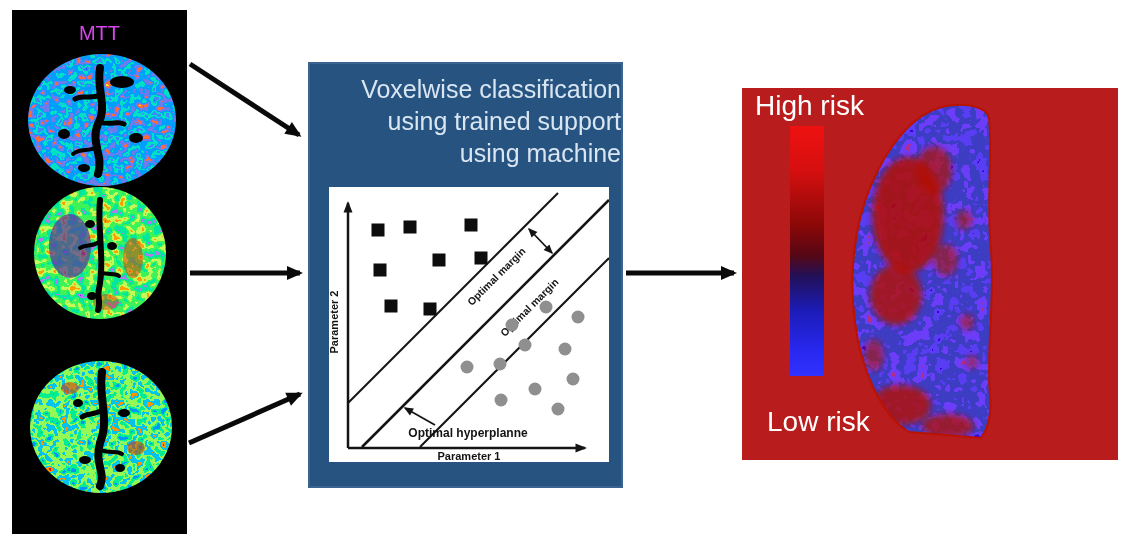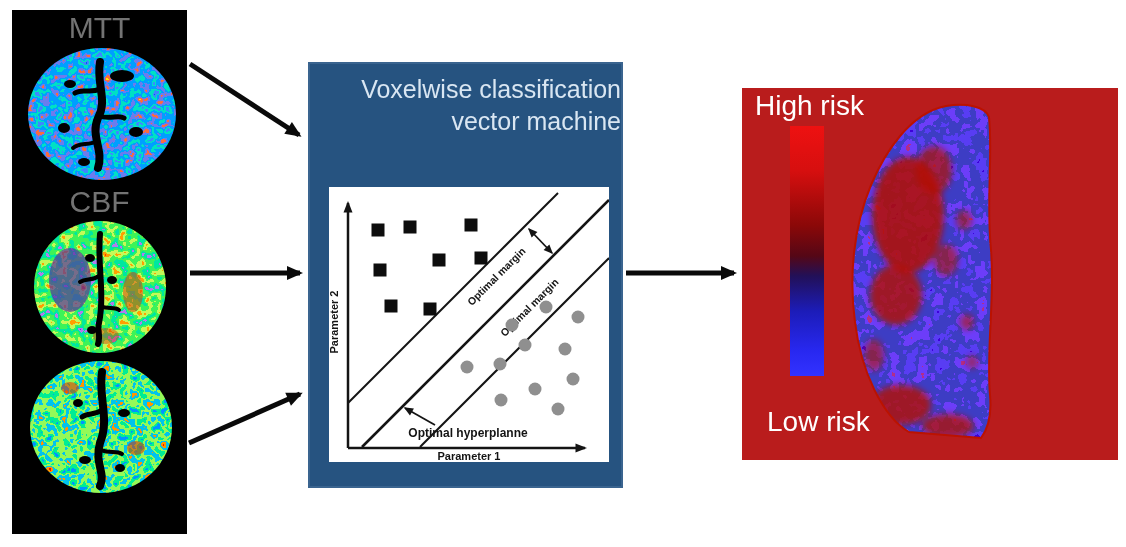--- a/index.html
+++ b/index.html
@@ -2,21 +2,21 @@
 <html><head>
 <meta charset="utf-8">
 <style>
   * { margin:0; padding:0; box-sizing:border-box; }
   html,body { background:#ffffff; font-family:"Liberation Sans", sans-serif; }
   #canvas { position:relative; width:1126px; height:547px; background:#ffffff; overflow:hidden; }
 
   
   .input-panel { position:absolute; left:12px; top:10px; width:175px; height:524px; background:#000; }
   .input-item { width:100%; height:174px; text-align:center; }
-  .input-label { display:block; color:#737373; font-size:30px; line-height:33px; padding-top:1px; }
+  .input-label { display:block; color:#d946ef; font-size:20px; line-height:33px; padding-top:7px; }
   .brain-svg { display:block; margin:0 auto; }
 
   
   .classifier-box { position:absolute; left:308px; top:62px; width:315px; height:426px;
     background:#265380; border:2px solid #3a648f; }
   .classifier-title { margin-top:9px; text-align:right; color:#d9e6f2; }
   .classifier-title .t-line { font-size:25px; line-height:32px; }
   .svm-panel { position:absolute; left:19px; top:123px; width:280px; height:275px; background:#fff; }
   .svm-panel svg { display:block; }
 
@@ -69,21 +69,20 @@
           <ellipse cx="102" cy="32" rx="12" ry="6"></ellipse>
           <ellipse cx="50" cy="40" rx="6" ry="4"></ellipse>
           <ellipse cx="116" cy="88" rx="7" ry="5"></ellipse>
           <ellipse cx="44" cy="84" rx="6" ry="5"></ellipse>
           <ellipse cx="64" cy="118" rx="6" ry="4"></ellipse>
         </g>
       </svg>
     </div>
 
     <div class="input-item">
-      <span class="input-label">CBF</span>
       <svg class="brain-svg" width="160" height="140" viewBox="0 0 160 140">
         <defs>
           <filter id="fCBF" x="-5%" y="-5%" width="110%" height="110%">
             <feTurbulence type="fractalNoise" baseFrequency="0.12" numOctaves="2" seed="23"></feTurbulence>
             <feColorMatrix type="matrix" values="1 0 0 0 0  1 0 0 0 0  1 0 0 0 0  0 0 0 0 1"></feColorMatrix>
             <feComponentTransfer>
               <feFuncR type="discrete" tableValues="0.3 0.45 0 0.05 0.55 1 1"></feFuncR>
               <feFuncG type="discrete" tableValues="0 0.2 0.8 0.9 0.95 0.35 0.05"></feFuncG>
               <feFuncB type="discrete" tableValues="0.9 0.85 0.35 0.1 0.1 0 0"></feFuncB>
             </feComponentTransfer>
@@ -143,21 +142,22 @@
           <ellipse cx="65" cy="102" rx="6" ry="4"></ellipse>
           <ellipse cx="100" cy="110" rx="5" ry="4"></ellipse>
         </g>
       </svg>
     </div>
   </div>
 
   <div class="classifier-box" style="background: rgb(38, 83, 128);">
     <div class="classifier-title">
       <div class="t-line">Voxelwise classification</div>
-      <div class="t-line">vector machine</div>
+      <div class="t-line">using trained support</div>
+      <div class="t-line">using machine</div>
     </div>
 
     <div class="svm-panel">
       <svg width="280" height="275" viewBox="0 0 280 275">
         <defs>
           <marker id="ah" markerUnits="userSpaceOnUse" markerWidth="14" markerHeight="12" refX="10" refY="5" orient="auto">
             <path d="M0.5,0.5 L12,5 L0.5,9.5 Z" fill="#141414"></path>
           </marker>
           <marker id="ahs" markerUnits="userSpaceOnUse" markerWidth="12" markerHeight="10" refX="8.5" refY="4.5" orient="auto">
             <path d="M0.5,0.5 L10,4.5 L0.5,8.5 Z" fill="#141414"></path>

